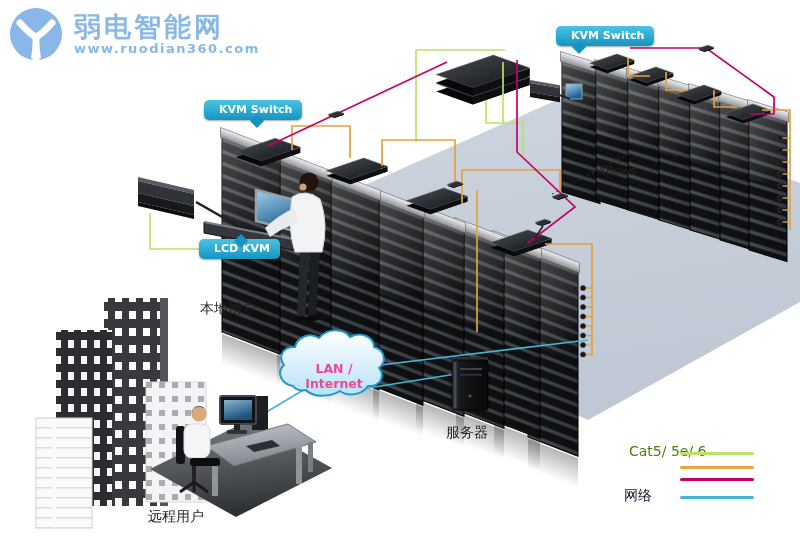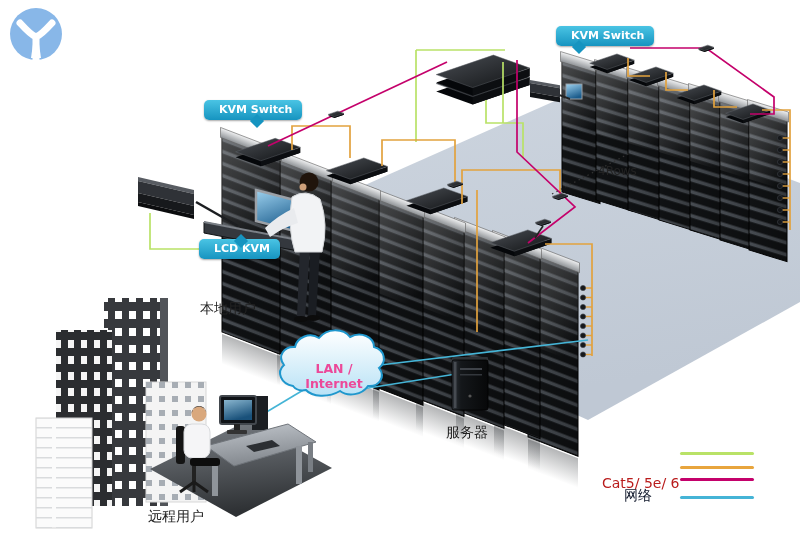--- a/index.html
+++ b/index.html
@@ -394,39 +394,43 @@
         <path d="M180,492 L194,482 L208,492 M194,482 L194,492" stroke="#1a1a1a" stroke-width="3" fill="none"></path>
       </g>
     </svg>
 
   <div id="logo" class="abs" style="color: rgb(136, 183, 232);">
     <svg width="56" height="56" viewBox="-28 -28 56 56">
       <circle r="26" fill="#88b7e8" id="logo-circle"></circle>
       <path d="M-16,-11 Q-5,1 0,3 M16,-11 Q5,1 0,3 M0,3 L0,26" fill="none" stroke="#fff" stroke-width="7" stroke-linecap="round"></path>
       <path d="M-5,24 L5,24 L3,10 L-3,10 Z" fill="#fff"></path>
     </svg>
+    <div id="logo-text">
+      <div class="t1">弱电智能网</div>
+      <div class="t2">www.ruodian360.com</div>
+    </div>
   </div>
 
   <div class="abs badge" style="left: 204px; top: 100px; background: linear-gradient(rgb(74, 196, 228), rgb(22, 148, 192));">KVM Switch</div>
   <div class="abs tail badge-fill" style="left: 252px; top: 116px; background: rgb(22, 148, 192);"></div>
 
   <div class="abs badge" style="left: 556px; top: 26px; background: linear-gradient(rgb(74, 196, 228), rgb(22, 148, 192));">KVM Switch</div>
   <div class="abs tail badge-fill" style="left: 574px; top: 42px; background: rgb(22, 148, 192);"></div>
 
   <div class="abs badge" style="left: 199px; top: 239px; background: linear-gradient(rgb(74, 196, 228), rgb(22, 148, 192));">LCD KVM</div>
   <div class="abs tail badge-fill" style="left: 236px; top: 236px; background: rgb(22, 148, 192);"></div>
 
   <div class="abs lbl" style="left:200px;top:300px;">本地用户</div>
   <div class="abs lbl" style="left:148px;top:508px;">远程用户</div>
   <div class="abs lbl" style="left:446px;top:424px;">服务器</div>
   <div class="abs lbl small" style="left:598px;top:164px;">4Rows</div>
   <div class="abs" id="cloud-label" style="left:291px;top:361px;">LAN / Internet</div>
 
   <div class="abs" style="left:0;top:0;width:0;height:0;">
-    <div class="abs lbl" style="left:602px;top:443px;color:#b91c1c;margin-top:32px;">Cat5/ 5e/ 6</div>
+    <div class="abs lbl" style="left:629px;top:443px;color:#4d7c0f;">Cat5/ 5e/ 6</div>
     <div class="abs legend-line" id="leg-g" style="left: 680px; top: 452px; background: rgb(185, 226, 103);"></div>
     <div class="abs legend-line" id="leg-o" style="left: 680px; top: 466px; background: rgb(232, 165, 61);"></div>
     <div class="abs legend-line" id="leg-m" style="left: 680px; top: 478px; background: rgb(196, 1, 107);"></div>
     <div class="abs lbl" style="left:624px;top:487px;color:#0f172a;">网络</div>
     <div class="abs legend-line" id="leg-b" style="left: 680px; top: 496px; background: rgb(69, 180, 214);"></div>
   </div>
 
 </div>
 
 </body></html>

